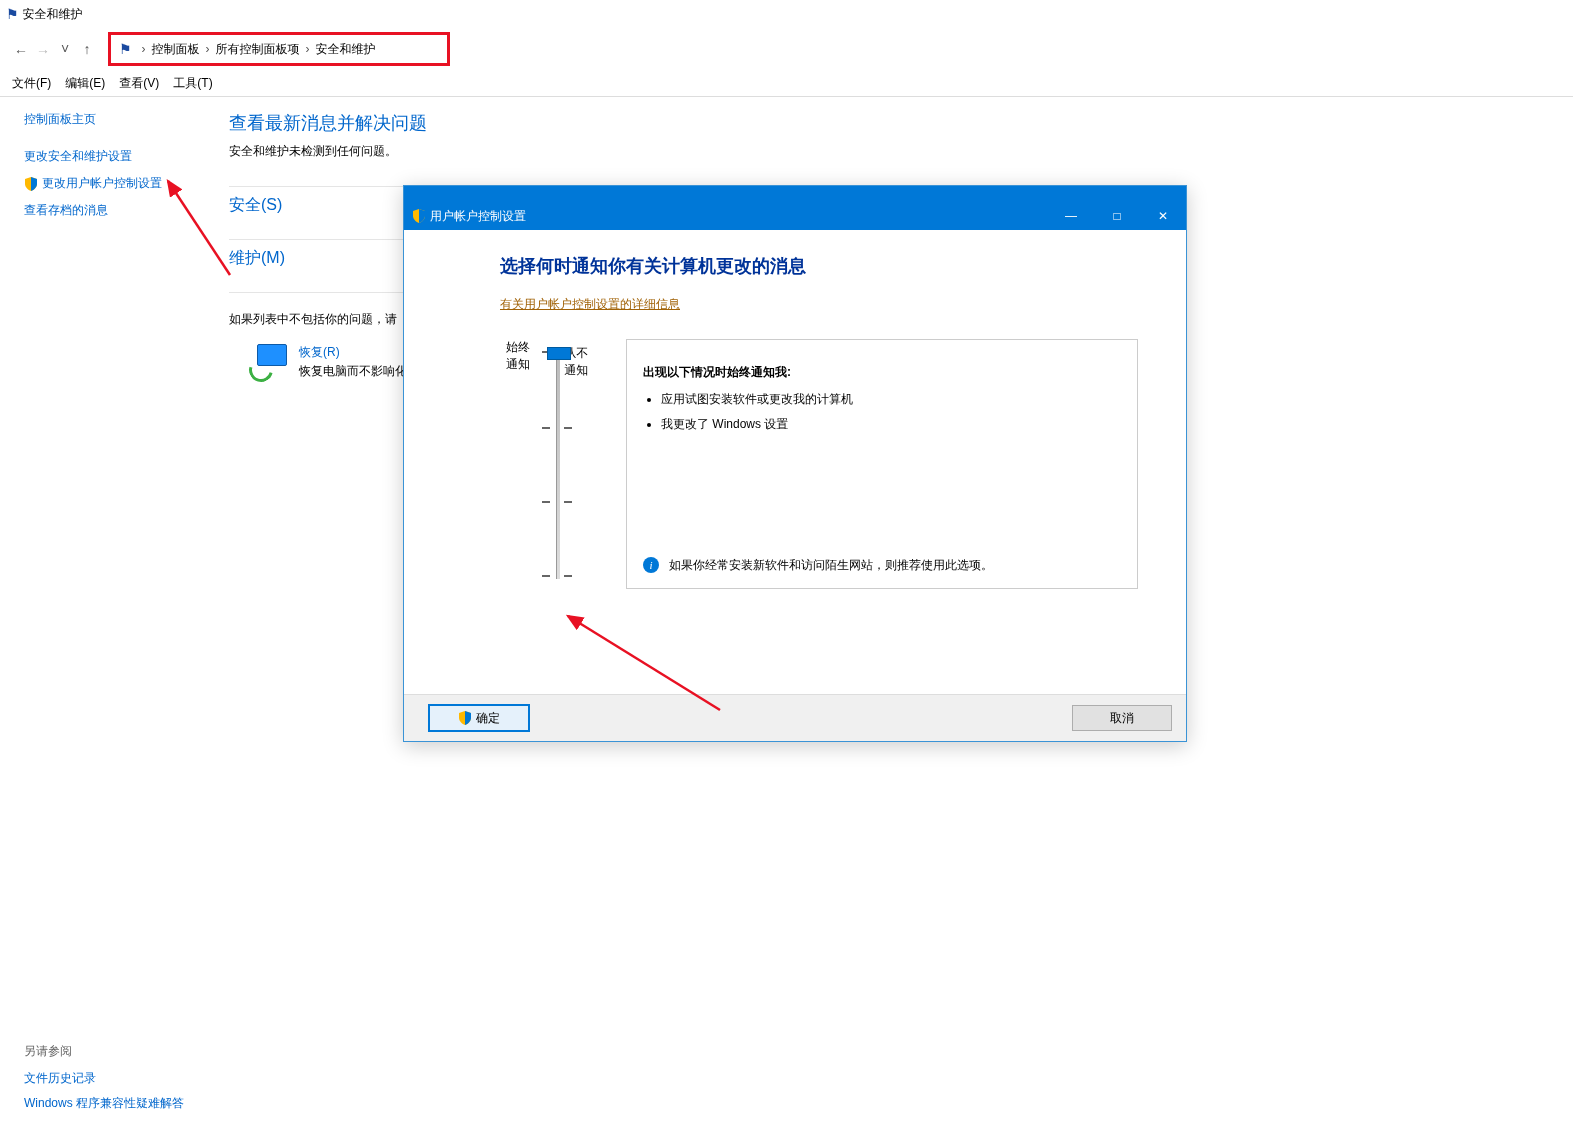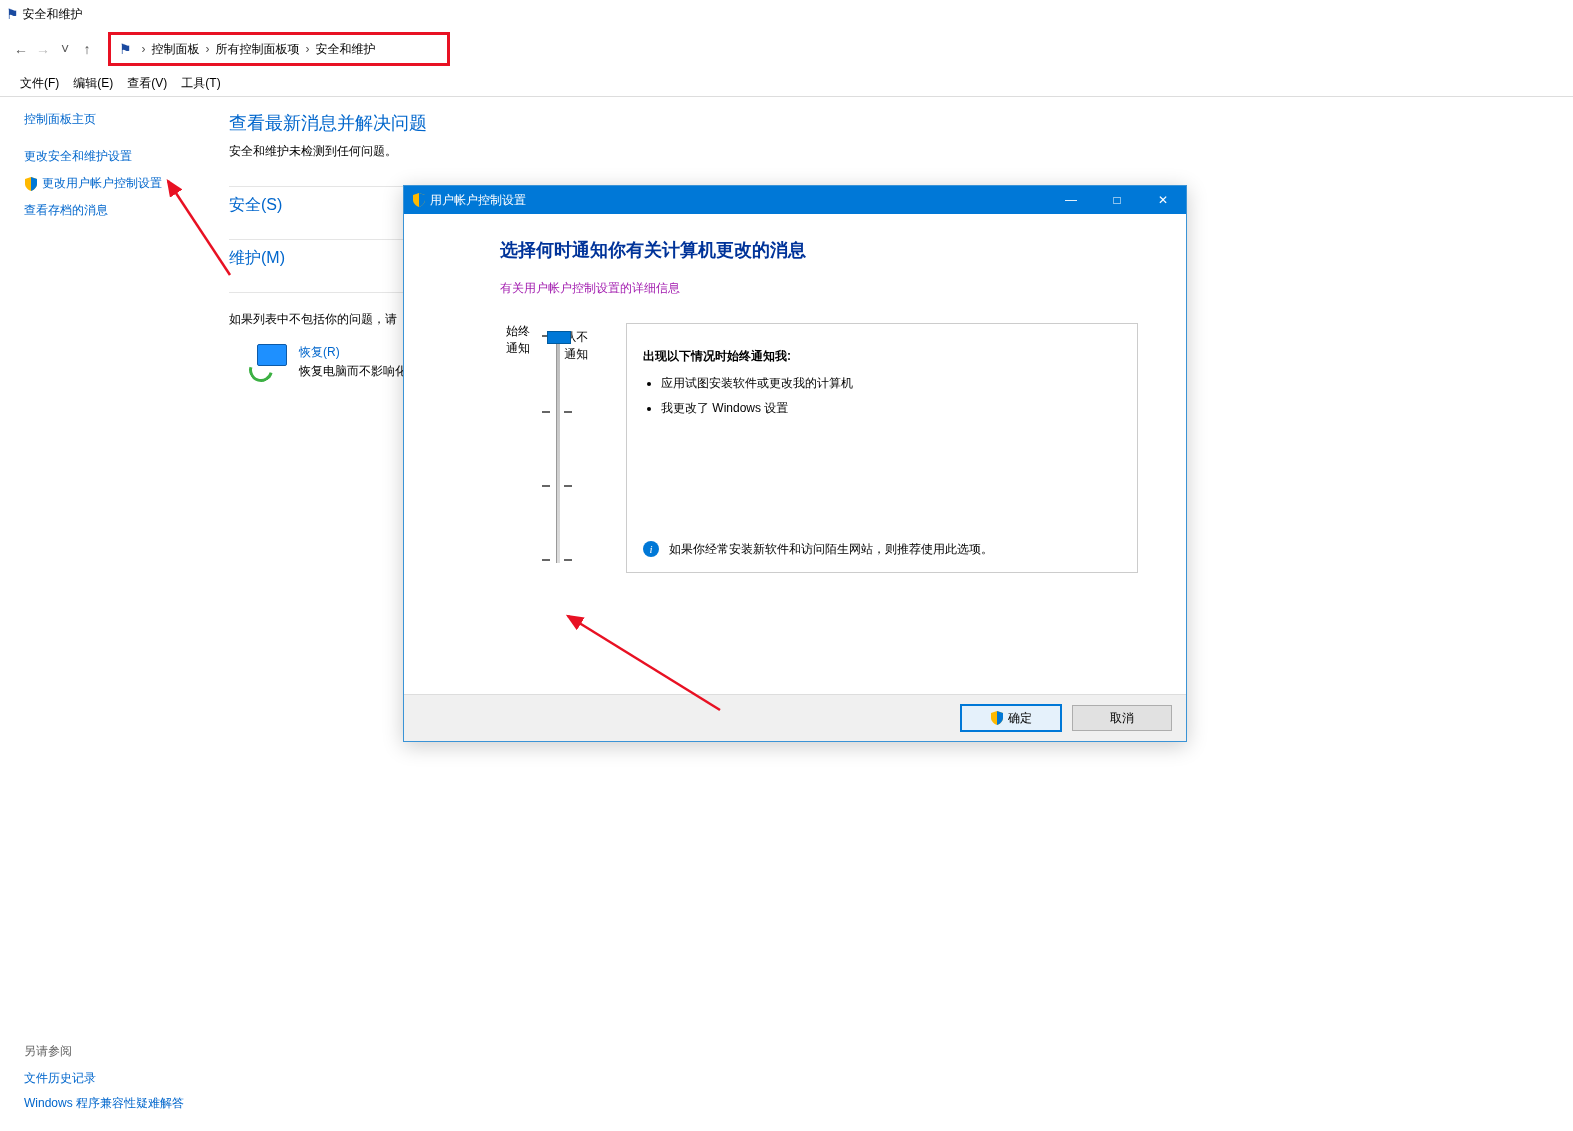--- a/index.html
+++ b/index.html
@@ -8,21 +8,21 @@
   .titlebar{display:flex;align-items:center;height:24px;padding:2px 6px}
   .flag{display:inline-block;color:#1a4aa0;font-size:14px;margin-right:4px}
   
   .navrow{display:flex;align-items:center;height:34px;padding:4px 10px}
   .navbtn{width:22px;text-align:center;color:#555;font-size:14px}
   .navbtn.disabled{color:#bbb}
   .breadcrumbwrap{display:flex;align-items:center;height:28px;margin-left:10px;padding:0 8px;border:3px solid #e81123;width:320px}
   .breadcrumbwrap .sep{margin:0 6px;color:#555}
   .breadcrumbwrap .crumb{color:#000}
   
-  .menurow{height:26px;border-bottom:1px solid #ddd;padding:0 20px;display:flex;align-items:center}
+  .menurow{height:26px;border-bottom:1px solid #ddd;padding:0 12px;display:flex;align-items:center}
   .menurow span{margin-right:14px}
   
   .body{display:flex;height:calc(1131px - 24px - 42px - 26px);}
   .sidebar{width:215px;padding:14px 0 0 24px;position:relative;box-sizing:border-box}
   .sidebar .item{display:flex;align-items:center;margin-bottom:10px}
   .sidebar .link{color:#0066cc}
   .seealso{position:absolute;bottom:16px;left:24px}
   .seealso .hdr{color:#666;margin-bottom:10px}
   .seealso .link{display:block;margin-bottom:8px;color:#0066cc}
   .content{flex:1;padding:14px 0 0 14px}
@@ -37,44 +37,44 @@
   .recicon .arrow{position:absolute;left:0;top:14px;width:18px;height:18px;border:3px solid #3cb043;border-top-color:transparent;border-right-color:transparent;border-radius:50%;transform:rotate(-30deg)}
   .recover .rlink{color:#0066cc;display:block;margin-bottom:2px}
   
   .shield{display:inline-block;width:14px;height:14px;position:relative;margin-right:4px;vertical-align:middle}
   .shield svg{width:14px;height:14px;display:block}
   
   .redarrow{position:absolute;pointer-events:none}
   .redarrow svg{overflow:visible}
   
   .dialog{position:absolute;left:403px;top:185px;width:782px;height:555px;background:#fff;border:1px solid #3a93d6;box-shadow:0 4px 20px rgba(0,0,0,.2)}
-  .dlgtitle{height:28px;background:#0078d7;color:#fff;display:flex;align-items:center;padding:0 0 0 8px;font-size:12px}
+  .dlgtitle{height:28px;background:#0078d7;color:#fff;display:flex;align-items:center;padding:16px 0 0 8px;font-size:12px}
   .dlgtitle .spacer{flex:1}
   .winbtn{width:46px;height:28px;display:flex;align-items:center;justify-content:center;color:#fff}
   .dlgbody{padding:24px 48px 0 96px}
   .dlgbody h2{font-size:18px;font-weight:700;color:#003399;margin:0 0 18px 0}
   .dlgbody .desc{margin-bottom:4px}
-  .dlgbody .morelink{color:#a21caf;}
+  .dlgbody .morelink{color:#a16207;text-decoration:underline}
   .sliderarea{display:flex;margin-top:26px}
   .slidercol{width:90px;display:flex;flex-direction:row;align-items:center}
   .toplabel,.botlabel{font-size:12px;margin-bottom:6px;align-self:flex-start;margin-left:6px}
   .botlabel{margin-top:6px;margin-bottom:0}
   .track{position:relative;width:50px;height:230px;margin:4px 0}
   .track .rail{position:absolute;left:24px;top:0;width:3px;height:230px;background:linear-gradient(#bbb,#ddd);border-left:1px solid #999}
   .tick{position:absolute;left:10px;width:30px;display:flex;justify-content:space-between}
   .tick span{display:block;width:8px;height:2px;background:#666}
   .thumb{position:absolute;left:15px;width:22px;height:11px;background:#0078d7;border:1px solid #005a9e}
   .infocol{flex:1;margin-left:36px}
   .infobox{border:1px solid #ccc;padding:24px 16px 14px 16px;min-height:210px;position:relative}
   .infobox .boxtitle{font-weight:700;margin-bottom:10px}
   .infobox ul{margin:0 0 0 18px;padding:0}
   .infobox li{margin-bottom:8px}
   .infobox .note{position:absolute;bottom:14px;left:16px;right:16px;display:flex;align-items:flex-start}
   .note .i{width:16px;height:16px;border-radius:50%;background:#0078d7;color:#fff;display:flex;align-items:center;justify-content:center;font-style:italic;font-family:Georgia,serif;font-size:11px;margin-right:10px;flex:none}
-  .dlgfooter{position:absolute;bottom:0;left:0;right:0;height:46px;background:#f0f0f0;display:flex;align-items:center;justify-content:flex-end;padding:0 14px;border-top:1px solid #ddd}
+  .dlgfooter{position:absolute;bottom:0;left:0;right:0;height:46px;background:#f0f0f0;display:flex;align-items:center;justify-content:space-between;padding:0 14px;border-top:1px solid #ddd}
   .btn{height:24px;min-width:78px;margin-left:10px;background:#e1e1e1;border:1px solid #adadad;display:flex;align-items:center;justify-content:center;font-size:12px;padding:0 10px}
   .btn.primary{border:2px solid #0078d7;background:#e5f1fb}
 </style>
 </head>
 <body>
 
 <div class="titlebar">
   <span class="flag">⚑</span>
   <span>安全和维护</span>
 </div>

